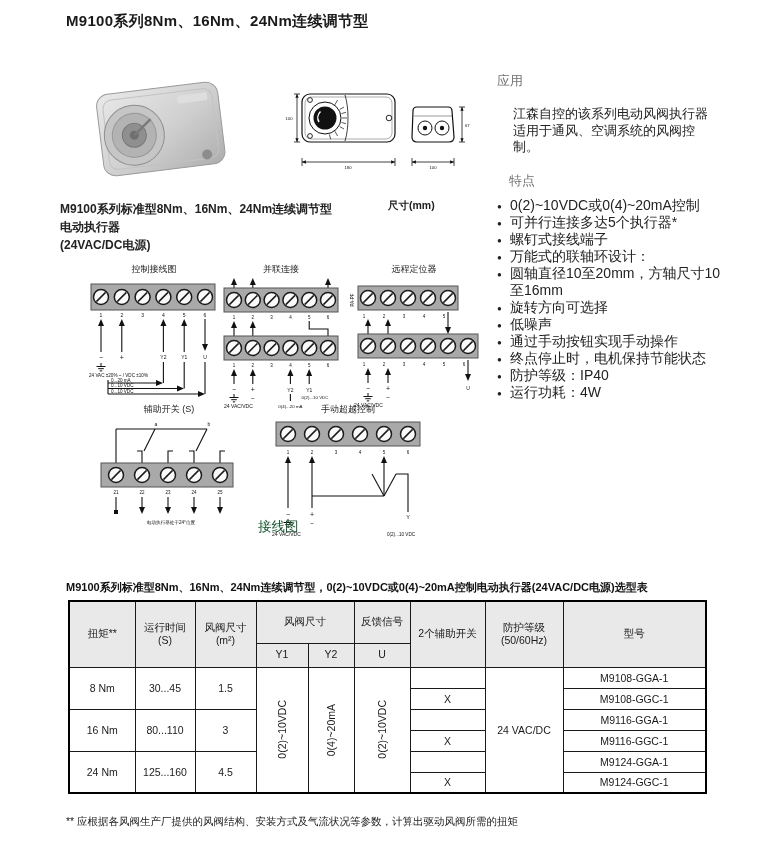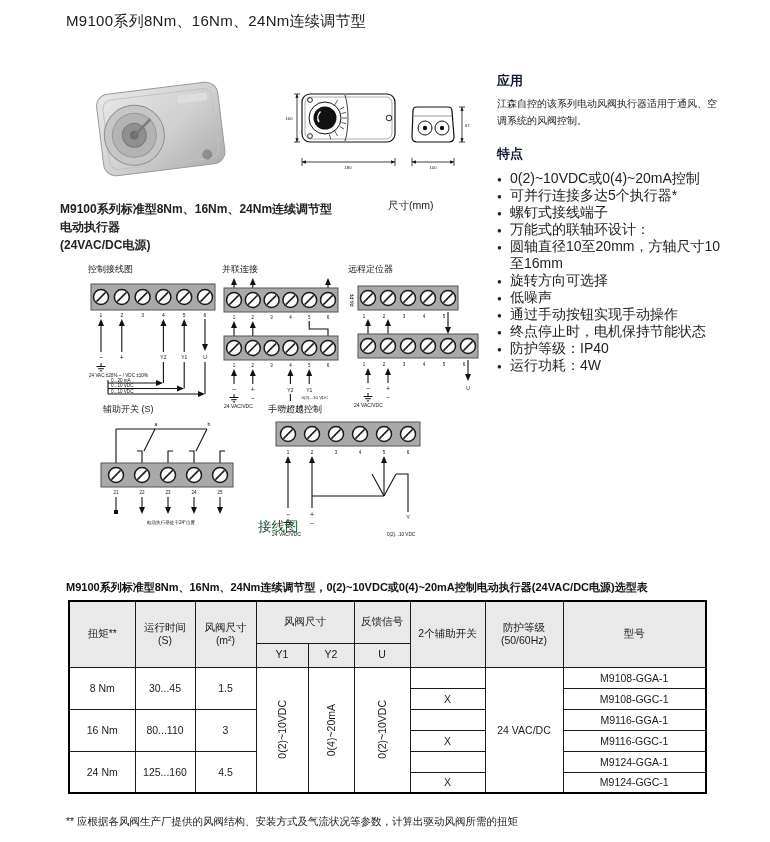--- a/index.html
+++ b/index.html
@@ -1,31 +1,31 @@
 <!DOCTYPE html>
 <html><head>
 <meta charset="utf-8">
 <style>
 *{margin:0;padding:0;box-sizing:border-box}
 html,body{width:770px;height:842px;background:#fff;font-family:"Liberation Sans","DejaVu Sans",sans-serif;color:#1a1a1a;position:relative;overflow:hidden}
 .abs{position:absolute}
-.doc-title{left:66px;top:12px;font-size:15px;font-weight:400;letter-spacing:.3px}
+.doc-title{left:66px;top:12px;font-size:15px;font-weight:700;letter-spacing:.3px}
 .photo{left:86px;top:66px;width:150px;height:130px}
 .dims{left:285px;top:78px;width:190px;height:100px}
 .photo-caption{left:60px;top:200px;width:292px;font-size:12px;font-weight:600;line-height:18px;color:#222}
-.dims-label{left:388px;top:199px;font-size:10.5px;font-weight:400;color:#222}
+.dims-label{left:388px;top:199px;font-size:10.5px;font-weight:700;color:#222}
 .right-col{left:497px;top:72px;width:228px}
-.right-col h2{font-size:13px;font-weight:700;margin:0 0 6px;color:#0f172a}
-.right-col h2.feat{margin:16px 0 7px}
-.right-col p{font-size:10px;line-height:16.5px;margin:0;color:#222}
+.right-col h2{font-size:13px;font-weight:400;margin:0 0 6px;color:#737373}
+.right-col h2.feat{margin:16px 12px 7px}
+.right-col p{font-size:13px;line-height:16.5px;margin:16px;color:#222}
 ul.features{list-style:none;font-size:14px;line-height:17px;color:#222}
 ul.features li{position:relative;padding-left:13px}
 ul.features li::before{content:"●";position:absolute;left:0;top:1px;font-size:8px}
 .diag{position:absolute}
-.diag .dt{font-size:9px;color:#222;margin-bottom:2px;white-space:nowrap}
+.diag .dt{font-size:9px;text-align:center;color:#222;margin-bottom:2px;white-space:nowrap}
 .diag svg{display:block}
 svg text{fill:#111;font-family:"Liberation Sans","DejaVu Sans",sans-serif}
 .wiring-caption{left:258px;top:518px;font-size:13.5px;color:#14532d}
 .table-title{left:66px;top:580px;font-size:11px;font-weight:700;color:#111}
 table.sel{position:absolute;left:68px;top:600px;width:637px;border-collapse:collapse;table-layout:fixed;border:2px solid #000;font-size:10.5px}
 table.sel th,table.sel td{border:1px solid #1a1a1a;text-align:center;vertical-align:middle;padding:1px 2px;font-weight:400}
 table.sel thead th{background:#e9e9e9;font-size:10.5px;line-height:1.3}
 table.sel thead tr.hr1{height:42px}
 table.sel thead tr.hr2{height:24px}
 table.sel tbody tr{height:21px;background:#fff}

